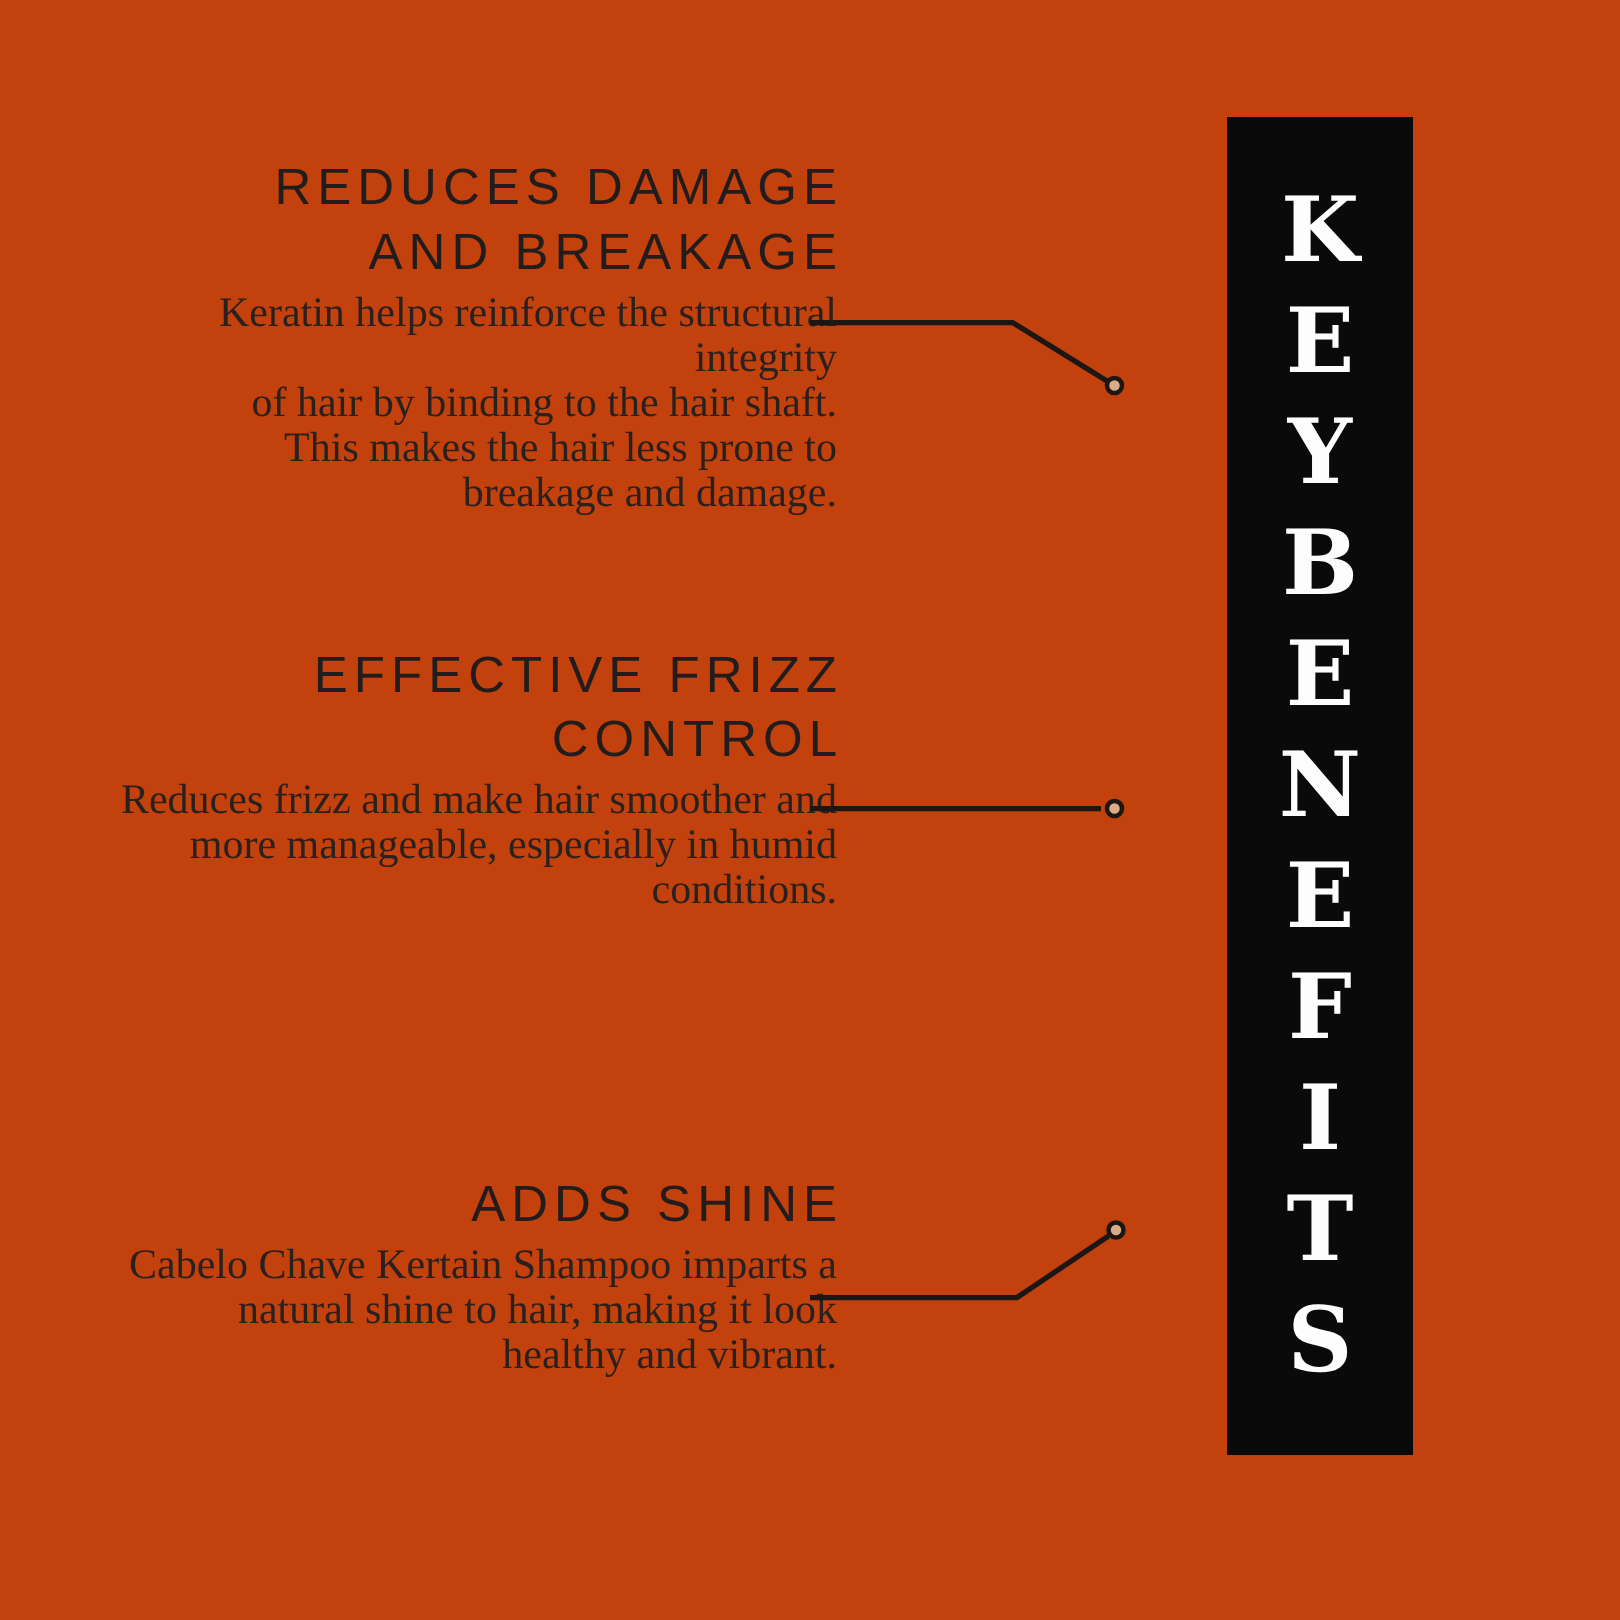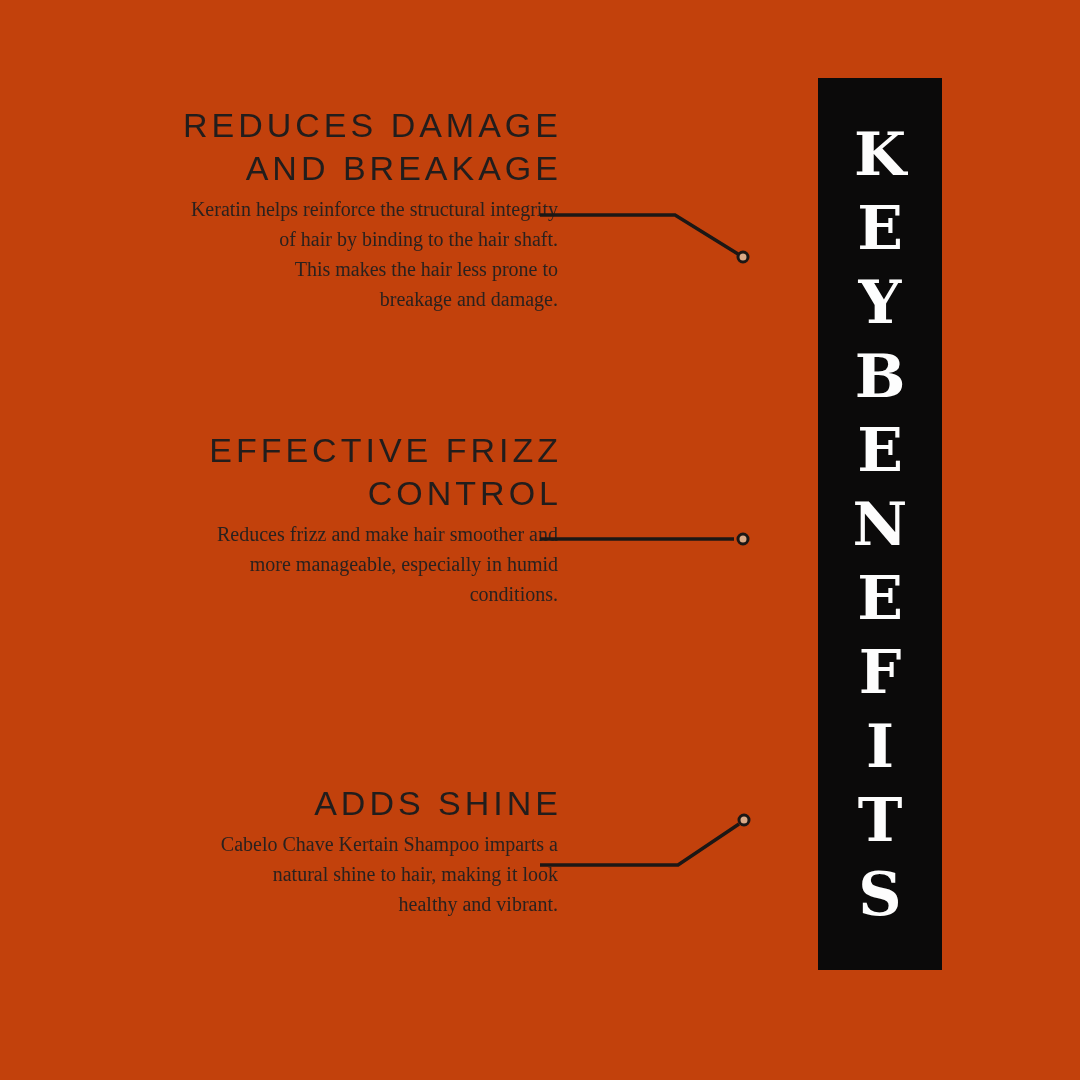--- a/index.html
+++ b/index.html
@@ -29,21 +29,21 @@
     font-size: 34px;
     line-height: 43px;
     letter-spacing: 4px;
     color: #221d1c;
     white-space: pre-line;
   }
   .benefit p {
     margin: 4px 0 0 0;
     font-family: "Liberation Serif", serif;
     font-weight: 400;
-    font-size: 20px;
+    font-size: 28px;
     line-height: 30px;
     color: #2a211e;
     white-space: pre-line;
   }
   .benefit-1 { top: 104px; }
   .benefit-2 { top: 429px; }
   .benefit-3 { top: 782px; }
 
   .connector {
     position: absolute;

